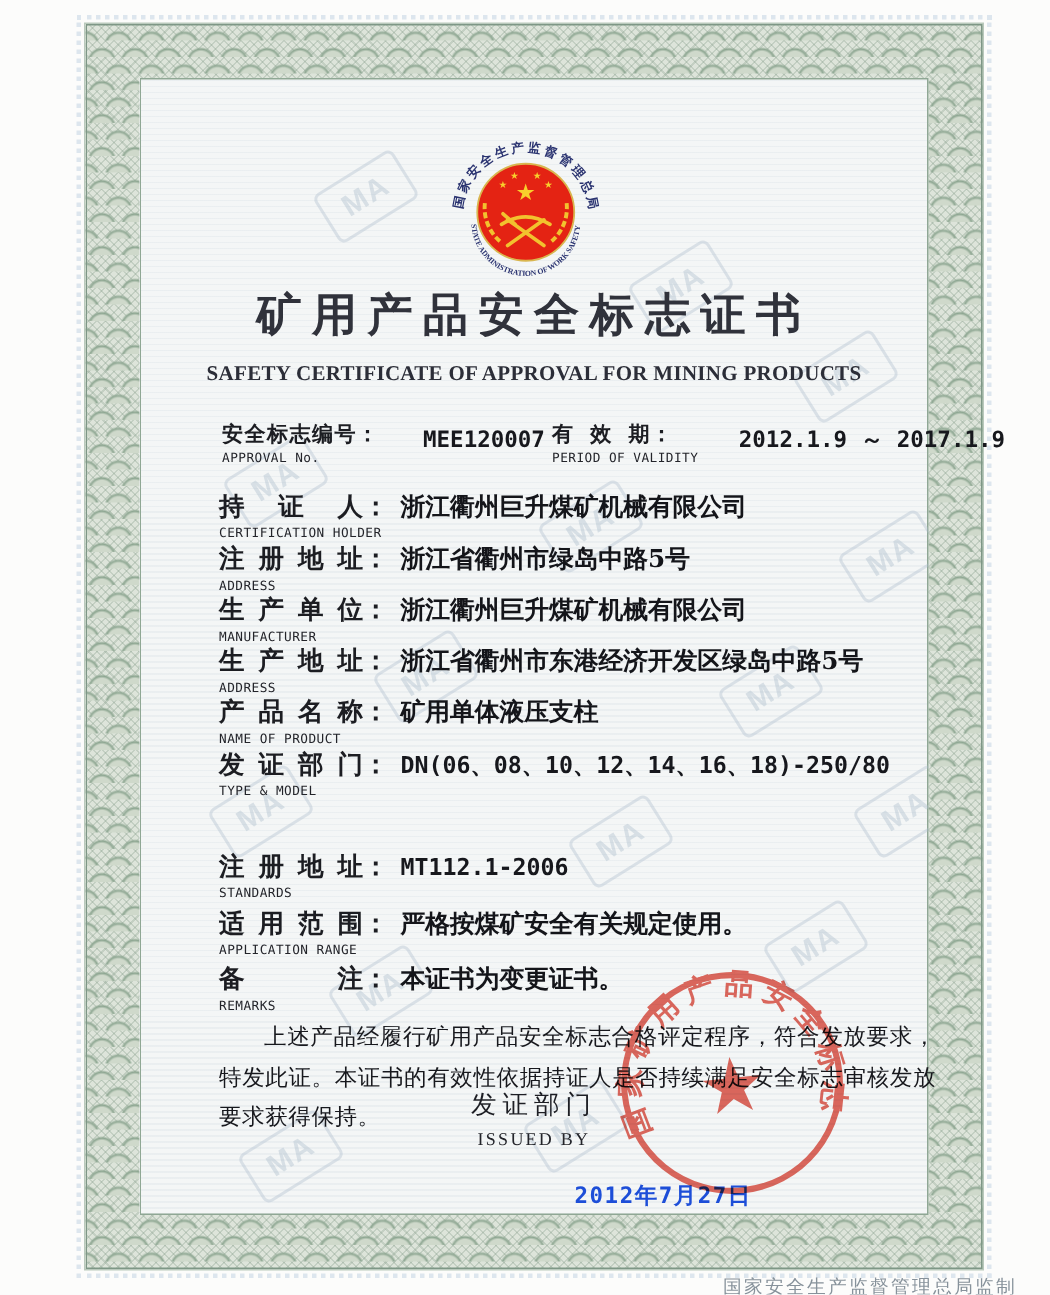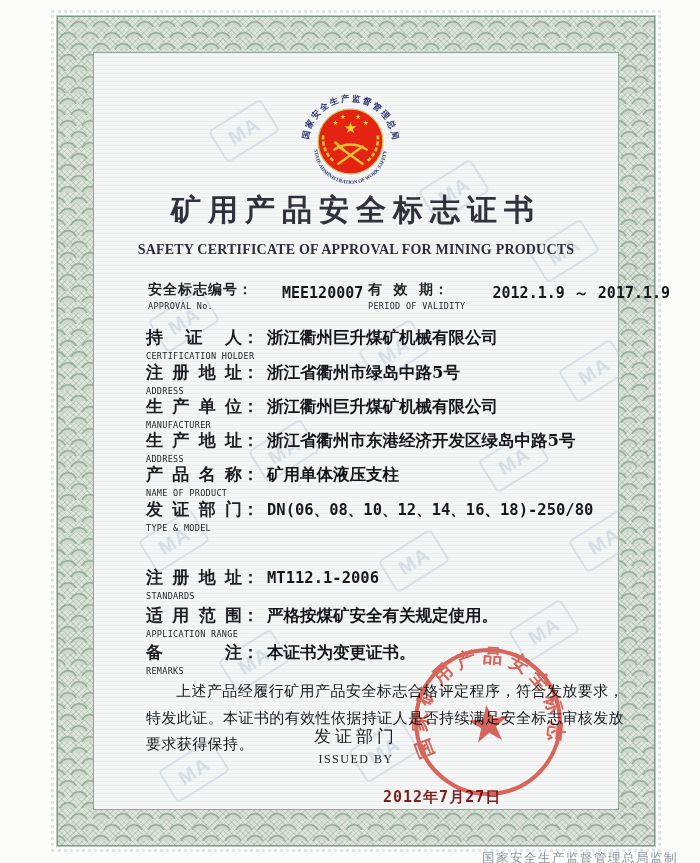--- a/index.html
+++ b/index.html
@@ -67,21 +67,21 @@
   .stmt{
     position:absolute;left:146px;top:678px;width:478px;
     font-size:15px;line-height:1.78;text-indent:2em;text-align:justify;
     color:#17181d;letter-spacing:.4px;
   }
   .issued{position:absolute;left:93px;top:725px;width:526px;text-align:center;}
   .issued .zh{font-size:17px;letter-spacing:4px;color:#1d1e24;}
   .issued .en{font:12px "Liberation Serif",serif;letter-spacing:1.5px;color:#23242a;margin-top:4px;}
   .date{
     position:absolute;left:383px;top:788px;
-    font:600 15px "DejaVu Sans Mono",monospace;color:#7f1d1d;letter-spacing:1px;
+    font:600 15px "DejaVu Sans Mono",monospace;color:#1d4ed8;letter-spacing:1px;
   }
   .stamp{
     position:absolute;left:410px;top:644px;width:156px;height:156px;
     mix-blend-mode:multiply;pointer-events:none;
   }
   .producer{
     position:absolute;right:22px;bottom:-4px;
     font-size:12.5px;color:#87929b;letter-spacing:1.5px;white-space:nowrap;
   }
 </style>

